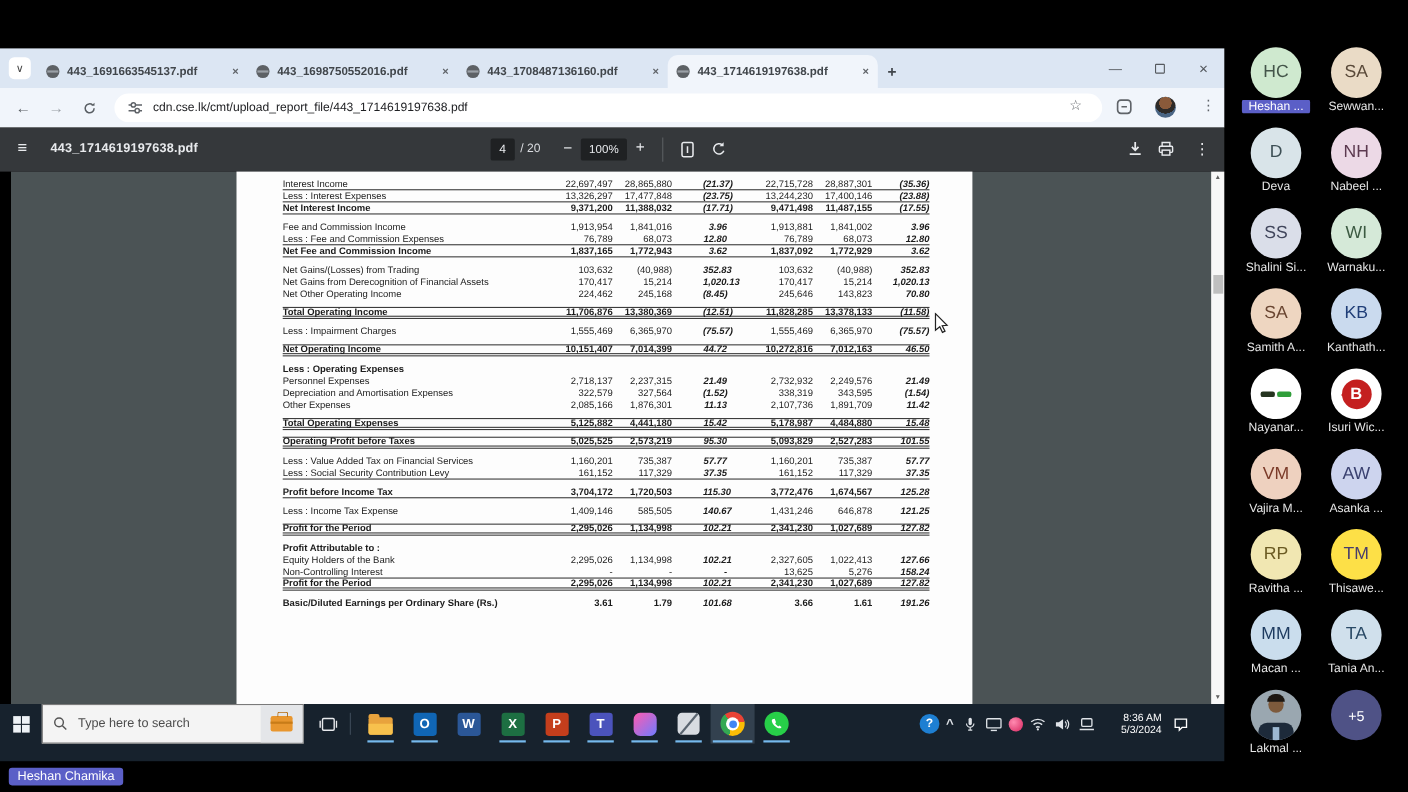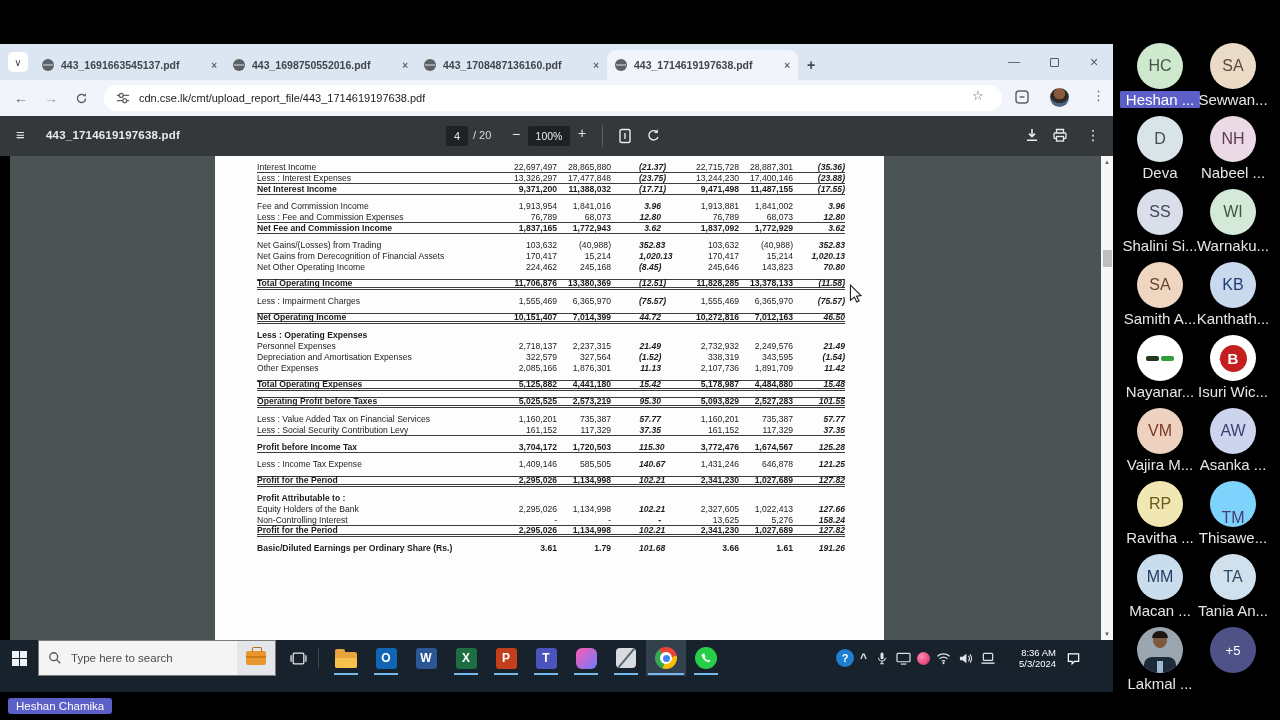--- a/index.html
+++ b/index.html
@@ -127,21 +127,21 @@
   .trico{display:flex;align-items:center;justify-content:center;width:17px;}
   .clock{width:52px;text-align:right;color:#fff;font-size:9.5px;line-height:11px;margin-left:3px;}
   .acic{margin-left:4px;}
 
   
   .presenter{position:absolute;left:8px;top:698px;background:#5b5fc7;color:#fff;font-size:11.5px;
              padding:2px 8px;border-radius:3px;}
   .pwrap{position:absolute;width:90px;text-align:center;}
   .av{width:46px;height:46px;border-radius:50%;margin:0 auto;display:flex;align-items:center;justify-content:center;
       font-size:16px;position:relative;overflow:hidden;}
-  .pname{margin-top:2px;font-size:15px;color:#e6e6e6;white-space:nowrap;overflow:hidden;}
+  .pname{margin-top:2px;font-size:11px;color:#e6e6e6;white-space:nowrap;overflow:hidden;}
   .pname .pill{background:#5b5fc7;color:#fff;padding:1px 6px;border-radius:3px;}
   .lbars{display:flex;gap:2px;align-items:center;}
   .lbars i{display:block;height:5px;border-radius:2px;}
   .lbars .d1{width:13px;background:#25341f;}
   .lbars .d2{width:13px;background:#2f9e3a;}
   .bmark{width:27px;height:27px;border-radius:50%;background:#c41f1f;color:#fff;font-weight:bold;font-size:15px;
          display:flex;align-items:center;justify-content:center;position:relative;}
   .bmark:before{content:"";position:absolute;left:-6px;top:9px;border:5px solid transparent;border-right:7px solid #c41f1f;}
   .photoav{background:#9aa7b0;}
   .photoav .head{position:absolute;left:16px;top:6px;width:14px;height:15px;border-radius:50%;background:#7d5a3c;}
@@ -701,21 +701,21 @@
         </div>
         <div class="pname">Asanka ...</div>
       </div>
       <div class="pwrap" style="left: 1115px; top: 481px;">
         <div class="av" style="background: rgb(241, 231, 178);">
           <span style="color: rgb(106, 90, 34);">RP</span>
         </div>
         <div class="pname">Ravitha ...</div>
       </div>
       <div class="pwrap" style="left: 1188px; top: 481px;">
-        <div class="av" style="background: #7dd3fc; align-items: flex-end;">
+        <div class="av" style="background: #fde047;">
           <span style="color: rgb(71, 61, 110);">TM</span>
         </div>
         <div class="pname">Thisawe...</div>
       </div>
       <div class="pwrap" style="left: 1115px; top: 554px;">
         <div class="av" style="background: rgb(202, 221, 237);">
           <span style="color: rgb(29, 58, 95);">MM</span>
         </div>
         <div class="pname">Macan ...</div>
       </div>

